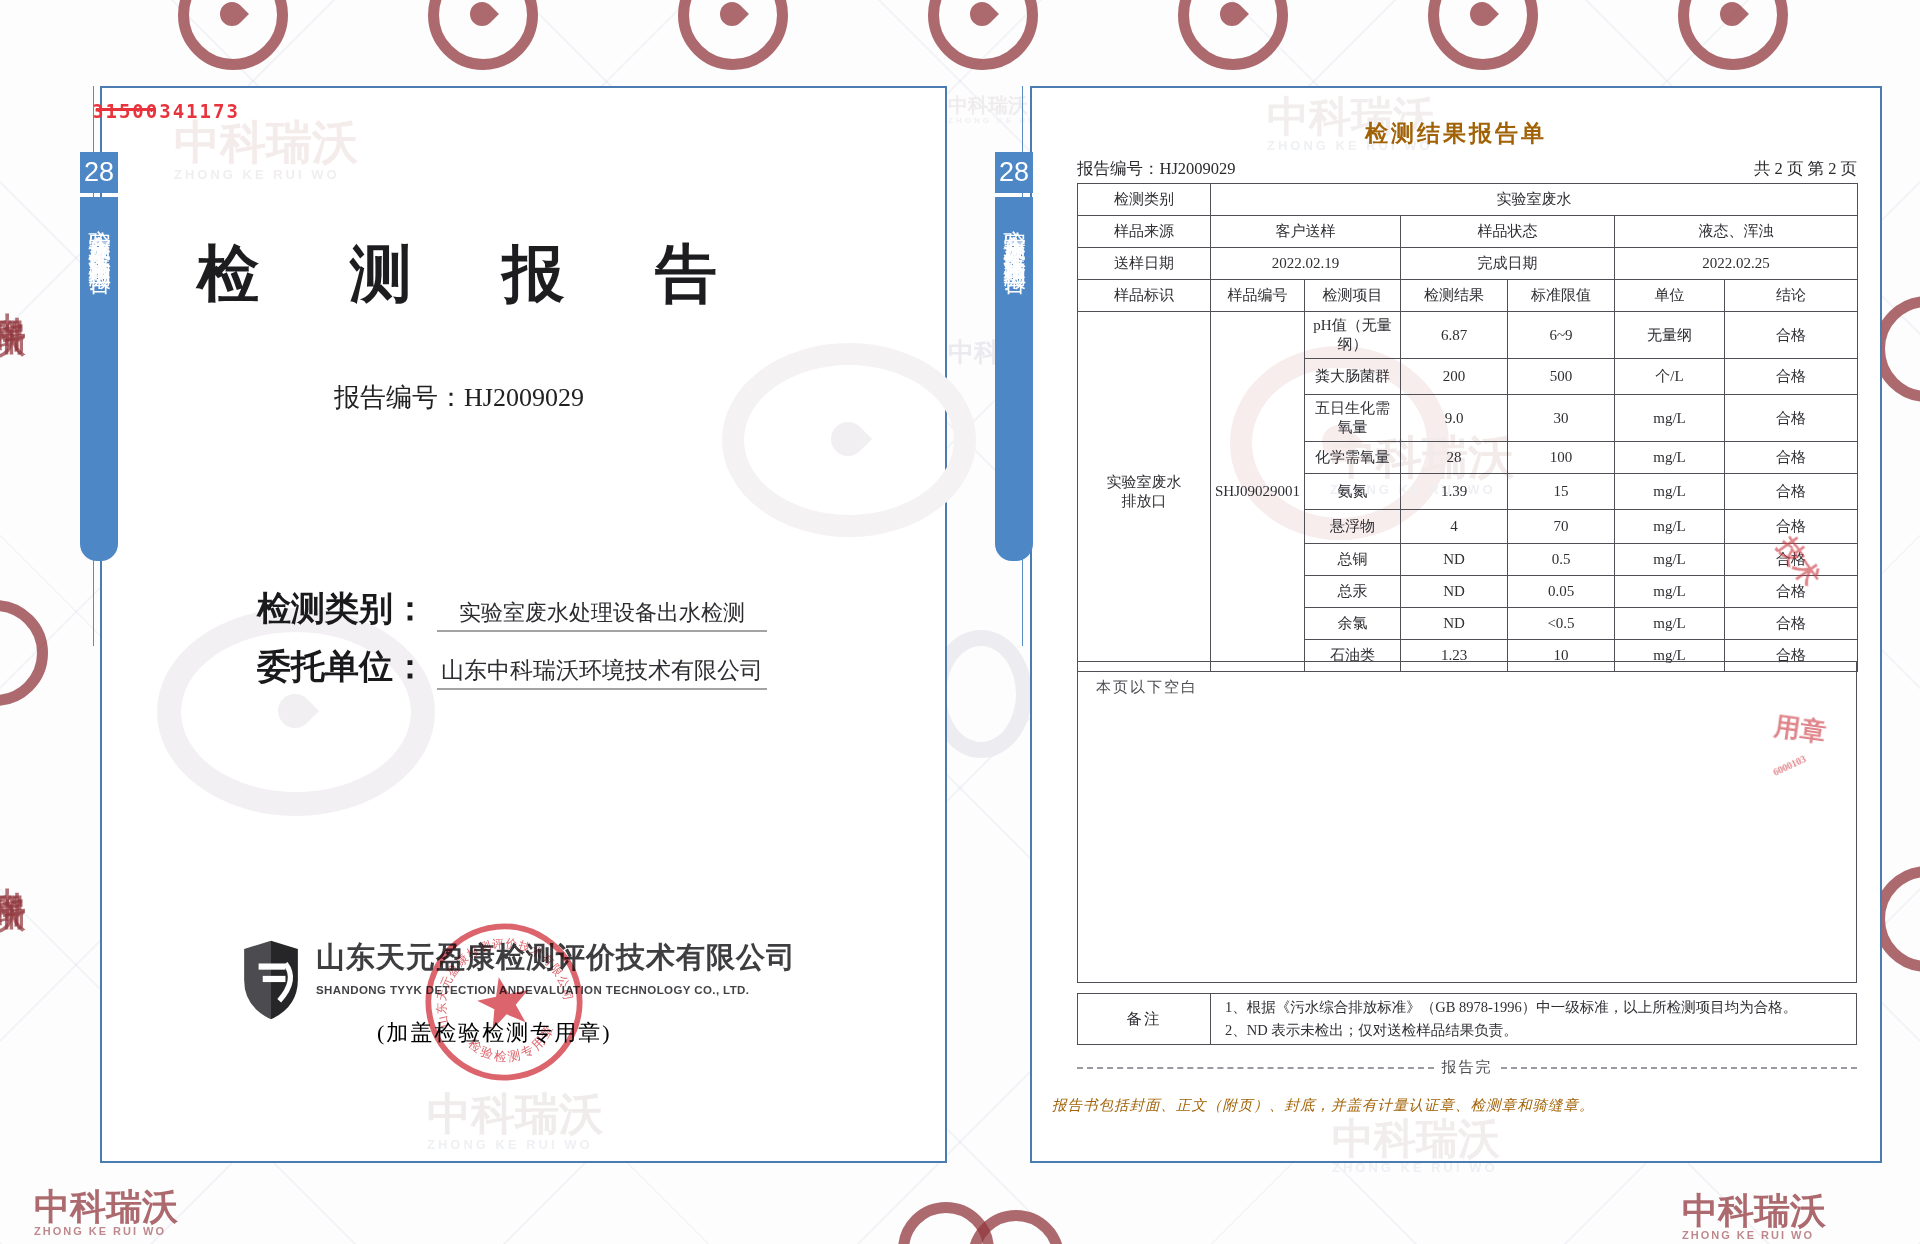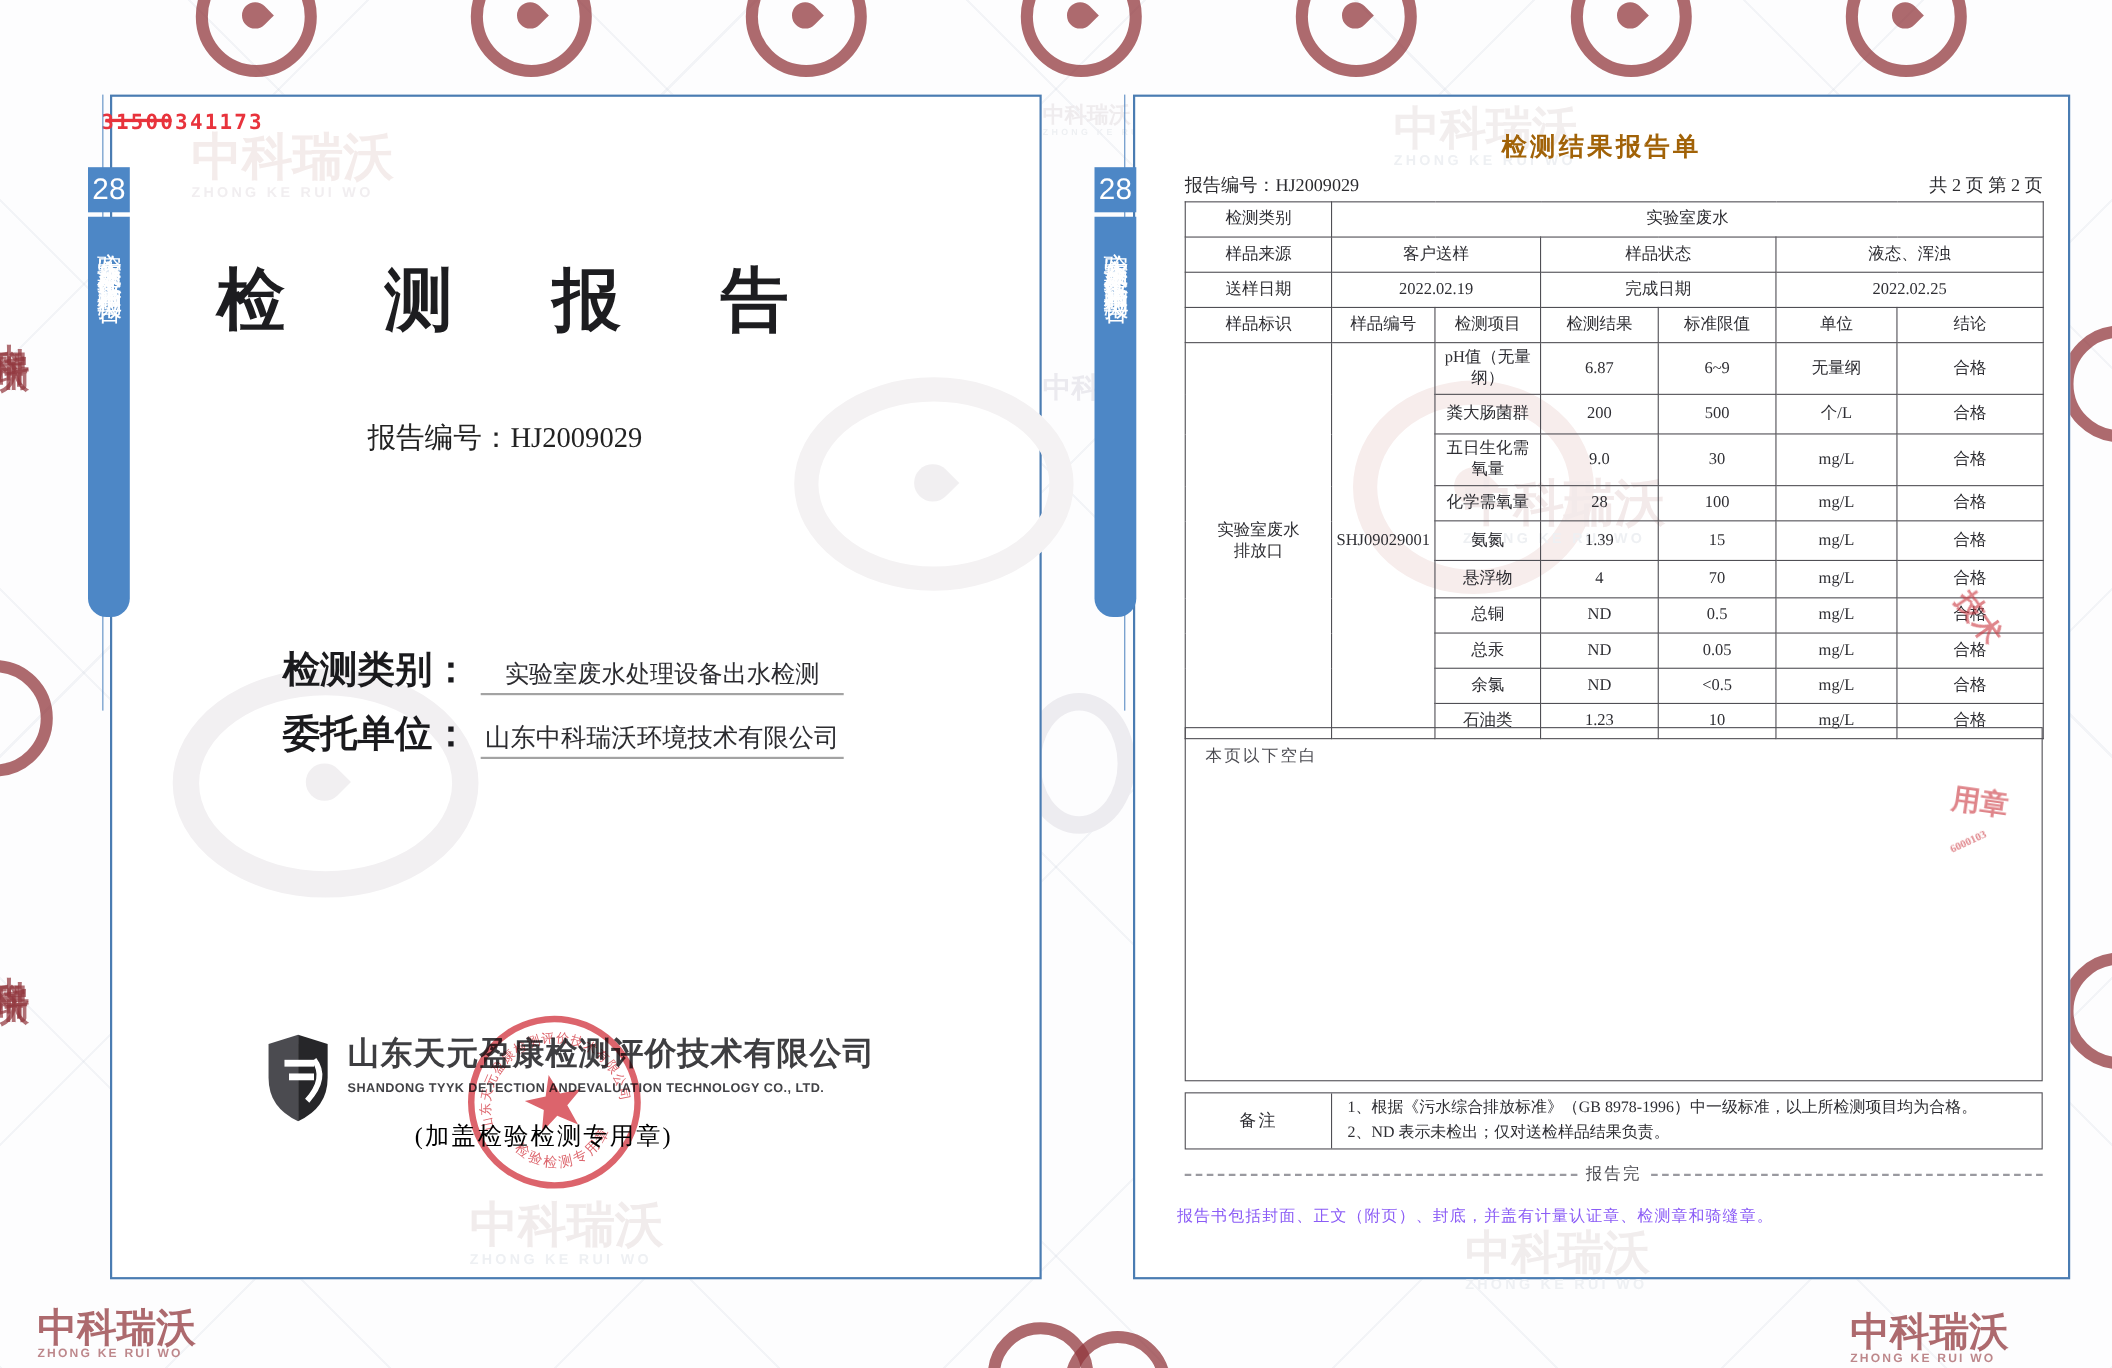--- a/index.html
+++ b/index.html
@@ -73,21 +73,21 @@
   .remark-box{position:absolute;left:45px;top:905px;width:780px;height:52px;border:1px solid #504f55;
     box-sizing:border-box;display:flex;}
   .remark-lbl{width:133px;border-right:1px solid #504f55;display:flex;align-items:center;
     justify-content:center;font-size:15.5px;color:#2e2e33;letter-spacing:2px;box-sizing:border-box;}
   .remark-txt{flex:1;padding:3px 14px;font-size:14.5px;color:#2e2e33;line-height:1.6;
     display:flex;flex-direction:column;justify-content:center;}
   .endline{position:absolute;left:45px;top:970px;width:780px;display:flex;align-items:center;
     color:#4c4c52;font-size:15px;letter-spacing:2px;}
   .endline:before,.endline:after{content:"";flex:1;border-top:2px dashed #9a9aa0;}
   .endline span{padding:0 8px;}
-  .rp-footer{position:absolute;left:38px;top:1008px;font-size:14.5px;color:#8b5cf6;letter-spacing:1px;}
+  .rp-footer{position:absolute;left:20px;top:1008px;font-size:14.5px;color:#a16207;letter-spacing:1px;font-style:italic;}
   .edge-seal{position:absolute;color:#cc3b44;font-weight:bold;opacity:.62;filter:blur(.4px);
     font-size:26px;line-height:1.1;pointer-events:none;}
 </style>
 </head>
 <body>
 
 <div class="canvas">
   <div class="xlines"></div>
 
   <div class="wm-badge" style="left:178px;top:-40px;width:88px;height:88px;">

